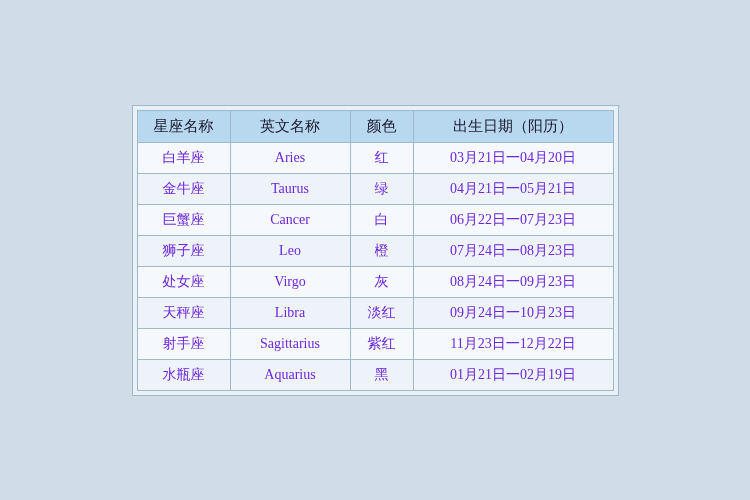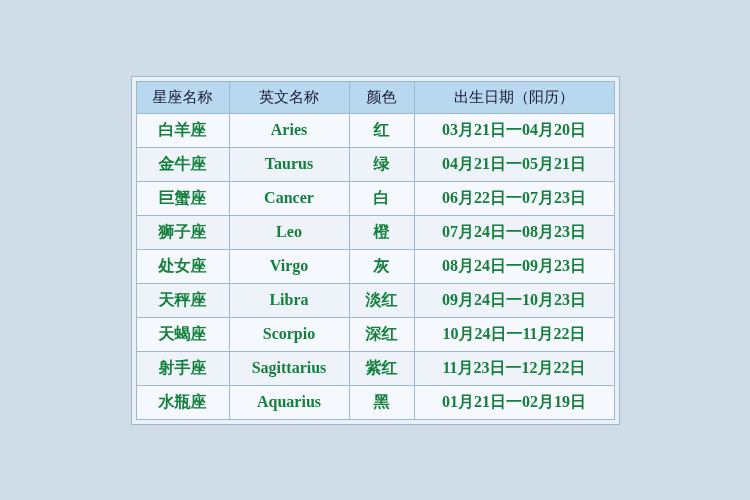--- a/index.html
+++ b/index.html
@@ -26,23 +26,22 @@
 
     table {
       border-collapse: collapse;
       background-color: #f5f8fc;
     }
 
     th, td {
       border: 1px solid #a0b8cc;
       padding: 6px 16px;
       text-align: center;
-      font-size: 16px;
-      color: #15803d;
-      font-weight: bold;
+      font-size: 14px;
+      color: #6d28d9;
     }
 
     thead tr th {
       background-color: #b8d8f0;
       font-weight: normal;
       font-size: 15px;
       color: #1a1a2e;
     }
 
     tbody tr {
@@ -102,26 +101,20 @@
           <td>灰</td>
           <td>08月24日一09月23日</td>
         </tr>
         <tr>
           <td>天秤座</td>
           <td>Libra</td>
           <td>淡红</td>
           <td>09月24日一10月23日</td>
         </tr>
         <tr>
-          <td>天蝎座</td>
-          <td>Scorpio</td>
-          <td>深红</td>
-          <td>10月24日一11月22日</td>
-        </tr>
-        <tr>
           <td>射手座</td>
           <td>Sagittarius</td>
           <td>紫红</td>
           <td>11月23日一12月22日</td>
         </tr>
         <tr>
           <td>水瓶座</td>
           <td>Aquarius</td>
           <td>黑</td>
           <td>01月21日一02月19日</td>

